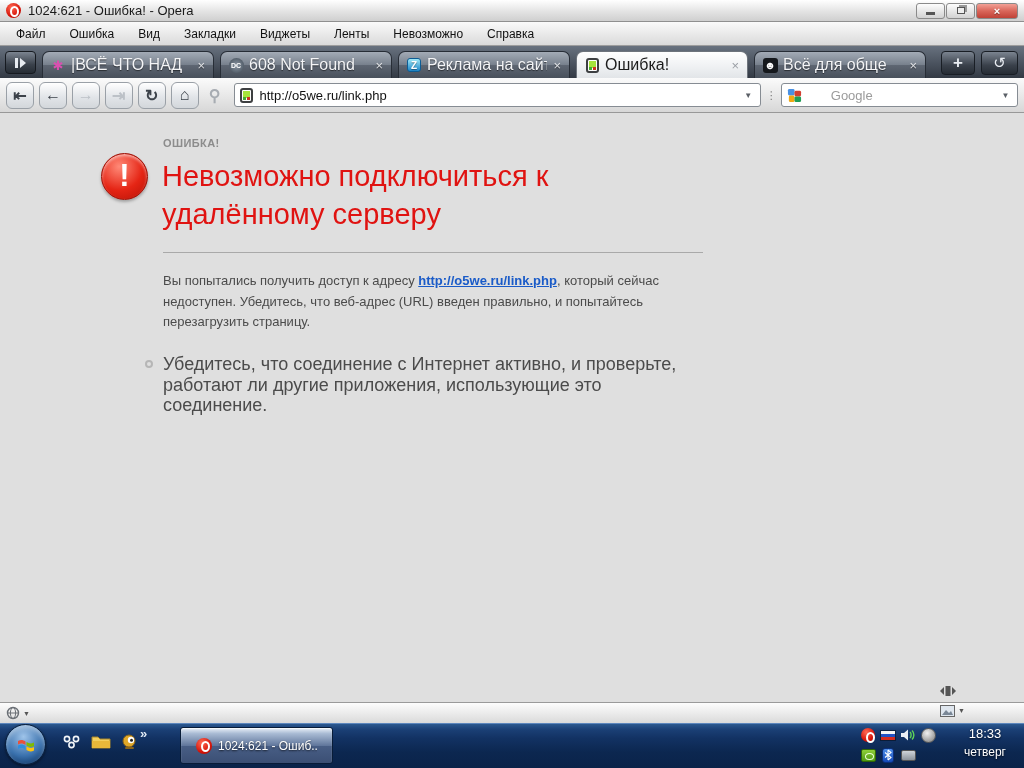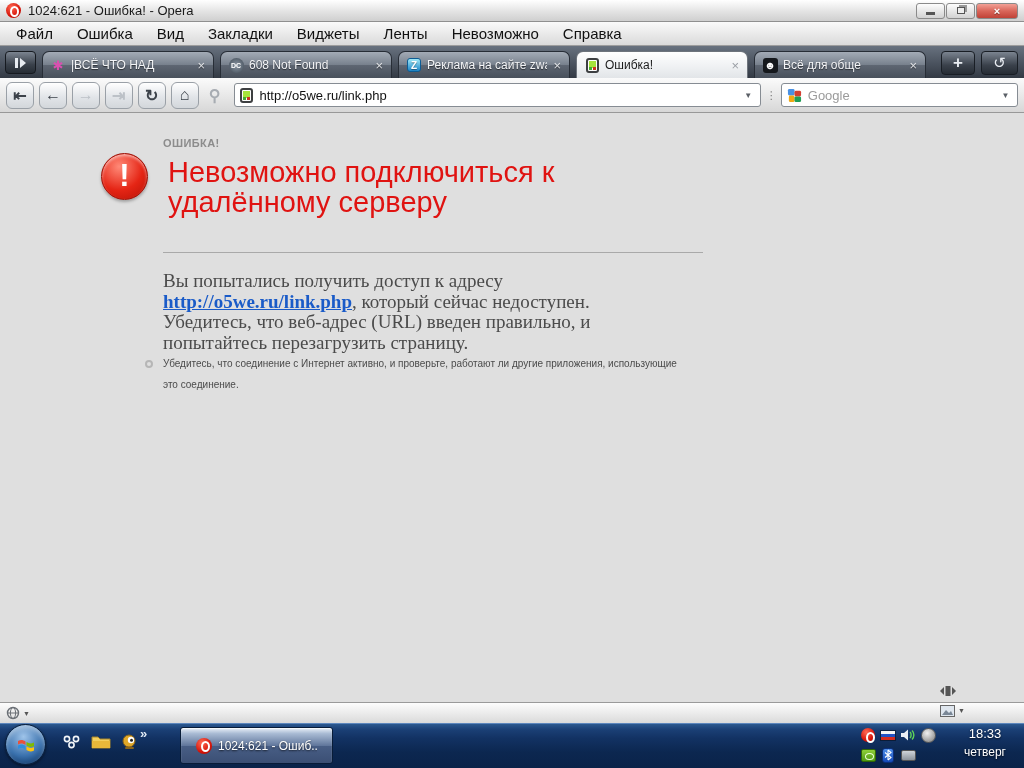--- a/index.html
+++ b/index.html
@@ -21,36 +21,36 @@
     font-size:11px; color:#444; position:relative; }
   .winbtn.close { width:42px; background:linear-gradient(#f2a096,#d9665a 50%,#c04237);
     color:#fff; font-weight:bold; text-shadow:0 1px 1px rgba(0,0,0,.4); }
   .glyph-min { width:9px; height:3px; background:#555; margin-top:6px; }
   .glyph-rest { width:8px; height:7px; border:1px solid #555; background:#eee; box-shadow:2px -2px 0 -0px #9a9a9a; }
 
   
   .menubar { position:absolute; top:22px; left:0; width:1024px; height:24px;
     background:linear-gradient(#fafafa,#dadada); border-bottom:1px solid #9d9d9d;
     display:flex; align-items:center; padding-left:4px; }
-  .menu-item { font-size:15px; color:#111; padding:3px 12px; }
+  .menu-item { font-size:12px; color:#111; padding:3px 12px; }
 
   
   .tabbar { position:absolute; top:46px; left:0; width:1024px; height:32px;
     background:linear-gradient(#68727f,#4a525e 55%,#333a44); }
   .panel-toggle { position:absolute; left:5px; top:5px; width:31px; height:23px;
     background:linear-gradient(#7b8490,#3a414b 60%,#262c34); border:1px solid #161a20; border-radius:4px;
     display:flex; align-items:center; justify-content:center; }
   .tabs { position:absolute; left:42px; bottom:0; display:flex; align-items:flex-end; height:32px; }
   .tab { width:172px; height:27px; margin-right:6px; border-radius:7px 7px 0 0;
     border:1px solid #272d36; border-bottom:none; display:flex; align-items:center; padding:0 7px; gap:5px;
     background:linear-gradient(#a3abb6,#79828e 48%,#5d6571 52%,#49515c);
     color:#f4f5f7; text-shadow:0 1px 1px rgba(0,0,0,.55); }
   .tab.active { background:linear-gradient(#ffffff,#eef0f2 60%,#e2e5e8);
     color:#1c1c1c; text-shadow:none; border-color:#6e747c; }
-  .tab-title { flex:1; font-size:12px; white-space:nowrap; overflow:hidden; text-overflow:clip; }
+  .tab-title { flex:1; font-size:16px; white-space:nowrap; overflow:hidden; text-overflow:clip; }
   .tab-close { font-size:13px; color:inherit; opacity:.85; padding:0 1px; }
   .fav { width:16px; height:16px; flex:0 0 auto; display:flex; align-items:center; justify-content:center; }
   .fav-asterisk { color:#d94fb0; font-size:13px; text-shadow:none; }
   .fav-dc { width:15px; height:15px; border-radius:50%; background:radial-gradient(#8d98a5,#3c4752);
     color:#fff; font-size:7px; font-weight:bold; display:flex; align-items:center; justify-content:center; text-shadow:none; }
   .fav-z { width:14px; height:14px; border-radius:3px; background:linear-gradient(#9fe8f7,#1e86c8);
     color:#fff; font-size:10px; font-weight:bold; display:flex; align-items:center; justify-content:center;
     border:1px solid #0d5c94; text-shadow:0 1px 1px rgba(0,0,0,.4); }
   .fav-mask { width:15px; height:15px; border-radius:3px; background:#15181c; color:#fff; font-size:11px;
     display:flex; align-items:center; justify-content:center; text-shadow:none; }
@@ -75,38 +75,38 @@
   .tbtn.disabled { color:#bcc1c7; }
   .tbtn.flat { border:none; background:transparent; color:#a7acb2; width:22px; }
   .addr-field { width:528px; height:24px; background:#fff; border:1px solid #868c93; border-radius:3px;
     display:flex; align-items:center; padding:0 3px 0 5px; gap:6px; margin-left:4px; }
   .addr-text { flex:1; font-size:13px; color:#111; white-space:nowrap; overflow:hidden; }
   .field-caret { width:17px; height:20px; display:flex; align-items:center; justify-content:center;
     font-size:8px; color:#5a5f66; }
   .splitter { width:10px; text-align:center; color:#7c7c7c; font-size:11px; letter-spacing:0; }
   .search-field { width:238px; height:24px; background:#fff; border:1px solid #868c93; border-radius:3px;
     display:flex; align-items:center; padding:0 3px 0 5px; gap:6px; }
-  .search-text { flex:1; font-size:13px; color:#9b9b9b; white-space:nowrap; }
+  .search-text { flex:1; font-size:13px; color:#9b9b9b; white-space:nowrap;margin-left:23px; }
 
   
   .content { position:absolute; top:113px; left:0; width:1024px; height:589px; background:#dfdfdf; }
   .kicker { position:absolute; left:163px; top:24px; font-size:11px; font-weight:bold; color:#8c8c8c; letter-spacing:.4px; }
   .error-badge { position:absolute; left:101px; top:40px; width:47px; height:47px; border-radius:50%;
     background:radial-gradient(circle at 38% 28%, #ff8a78, #e52515 55%, #b51105);
     border:1px solid #9d0e03; box-shadow:0 2px 3px rgba(0,0,0,.28), inset 0 2px 3px rgba(255,255,255,.55);
     display:flex; align-items:center; justify-content:center; }
   .error-badge span { color:#fff; font-size:31px; font-weight:bold; line-height:1; margin-top:-2px; }
-  .error-heading { position:absolute; left:168px; top:44px; width:480px; font-size:29px; line-height:30px;
+  .error-heading { position:absolute; left:162px; top:44px; width:480px; font-size:29px; line-height:38px;
     color:#e01311; font-weight:normal; }
   .rule { position:absolute; left:163px; top:139px; width:540px; border-top:1px solid #a9a9a9; }
-  .para { position:absolute; left:163px; top:158px; width:516px; font-size:19px; line-height:20.5px; color:#4b4b4b;font-family:Liberation Serif, serif; }
+  .para { position:absolute; left:163px; top:158px; width:516px; font-size:13px; line-height:20.5px; color:#4b4b4b; }
   .para a { color:#1a5bc8; font-weight:bold; text-decoration:underline; }
   .bullet-ring { position:absolute; left:145px; top:247px; width:8px; height:8px; border:2px solid #b6b6b6;
     border-radius:50%; background:transparent; }
-  .bullet-text { position:absolute; left:163px; top:241px; width:520px; font-size:10px; line-height:20.5px; color:#4b4b4b; }
+  .bullet-text { position:absolute; left:163px; top:241px; width:520px; font-size:18px; line-height:20.5px; color:#4b4b4b; }
 
   
   .statusbar { position:absolute; top:702px; left:0; width:1024px; height:21px;
     background:linear-gradient(#fdfdfd,#dadada); border-top:1px solid #9a9a9a;
     display:flex; align-items:center; padding:0 6px; }
   .status-left { display:flex; align-items:center; gap:3px; }
   .status-right { margin-left:auto; display:flex; gap:8px;flex-direction:column; }
   .mini-caret { font-size:7px; color:#555; }
   .zoom-box { width:78px; height:17px; border:1px solid #8f8f8f; border-radius:2px;
     background:linear-gradient(#ffffff,#e6e6e6); display:flex; align-items:center; padding:0 4px; gap:4px; }

